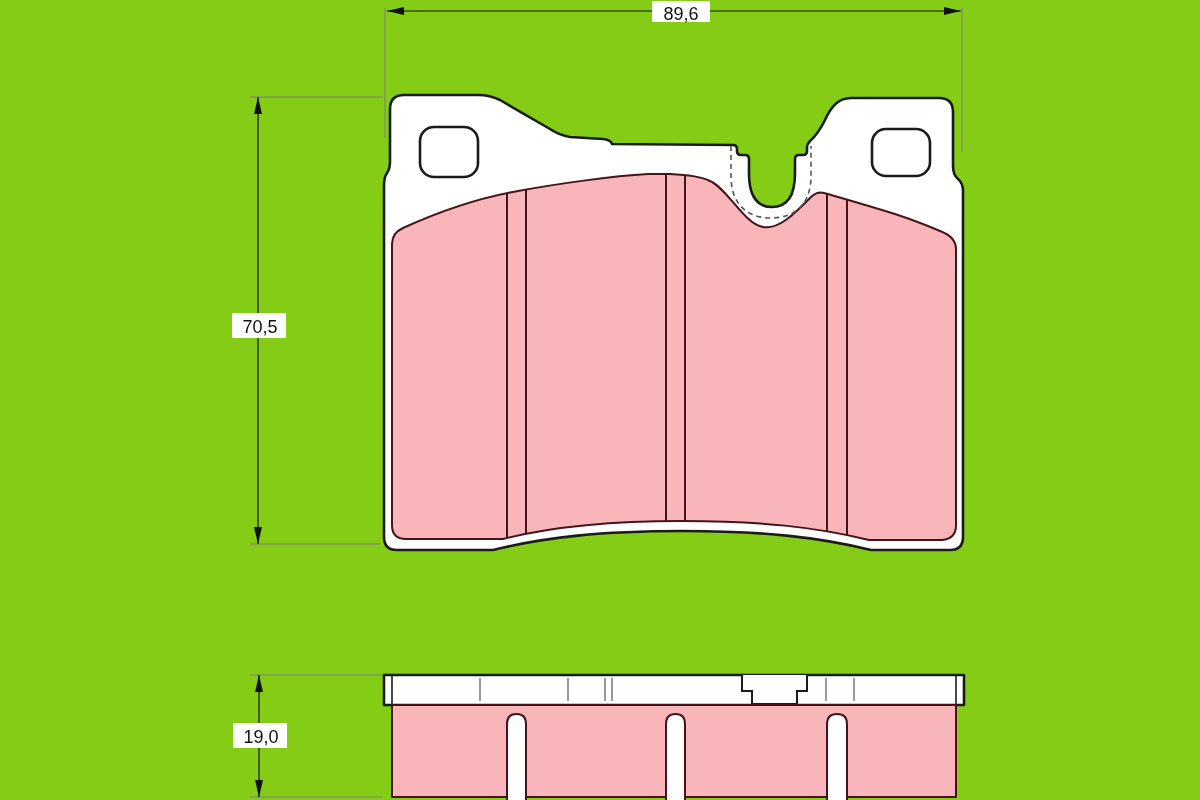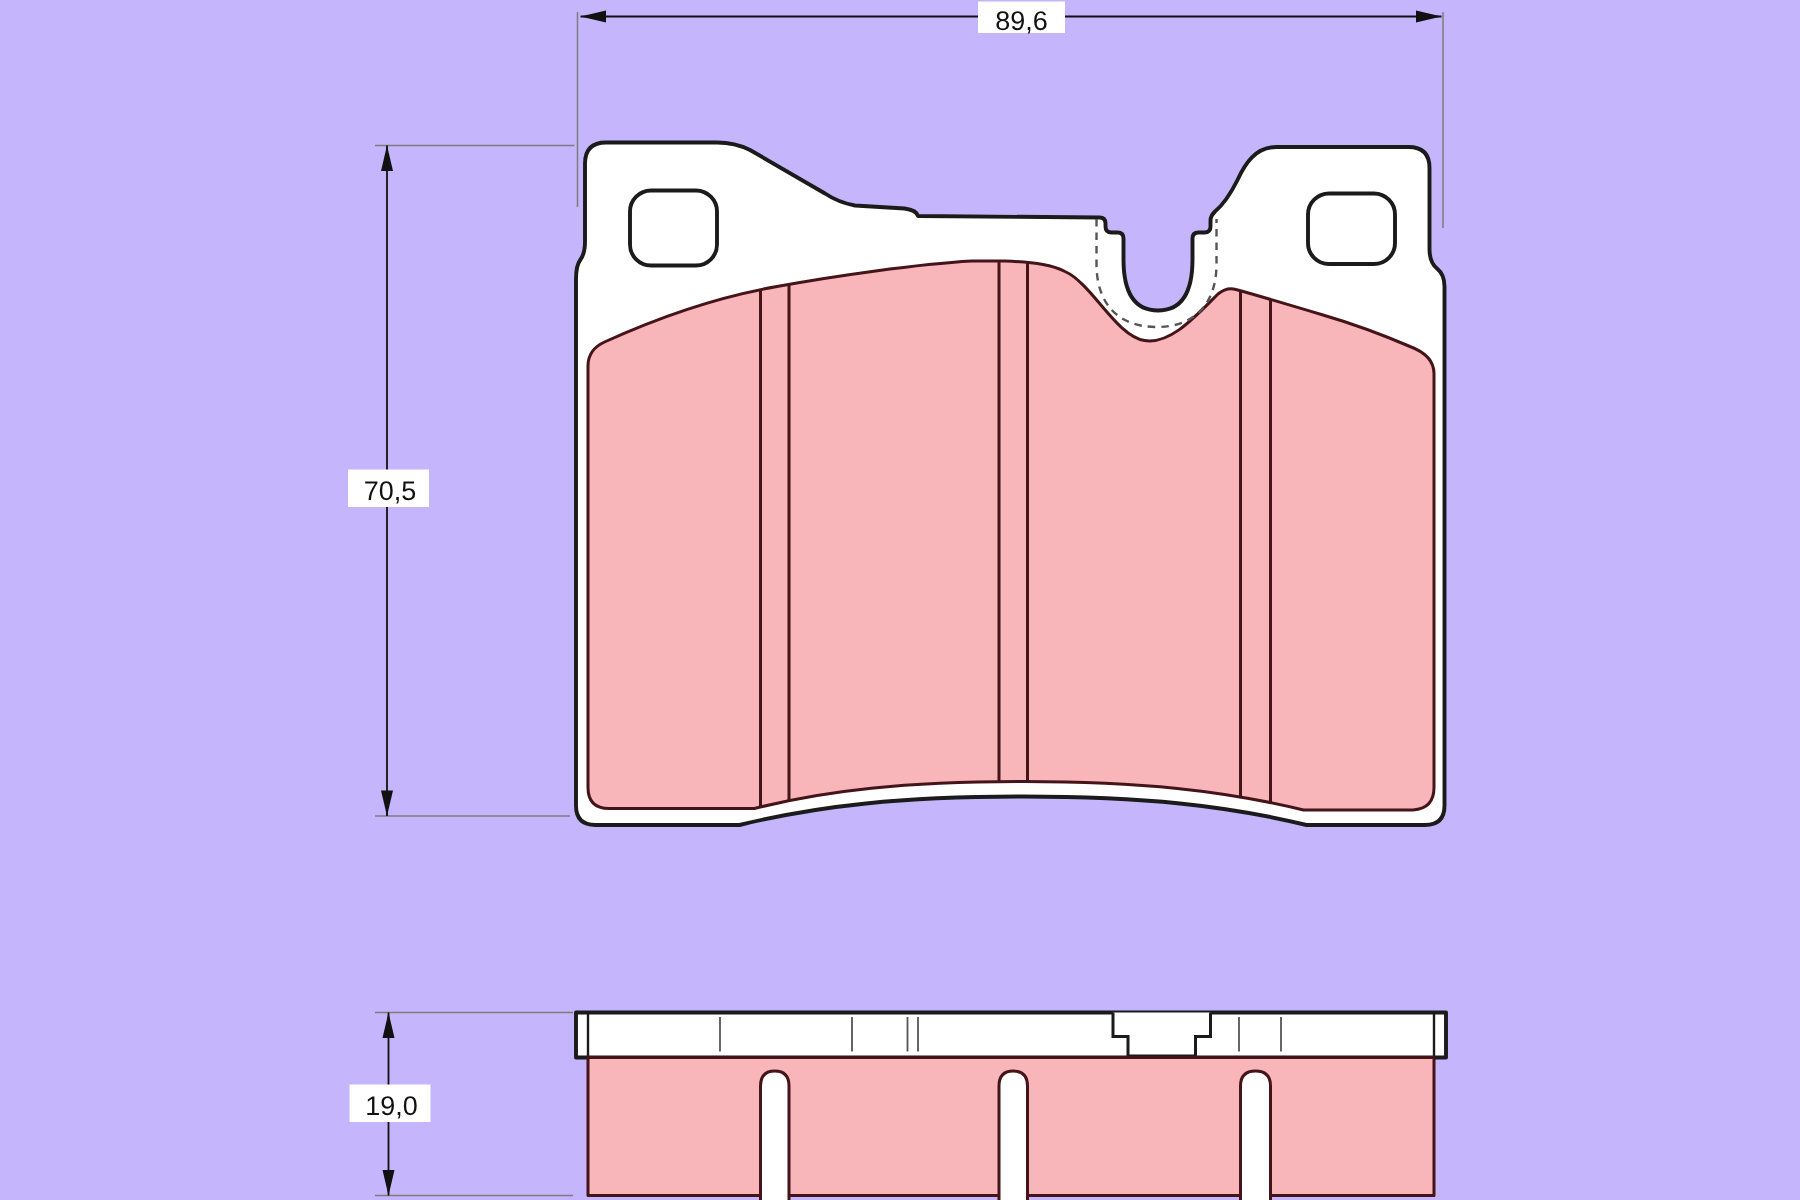--- a/index.html
+++ b/index.html
@@ -8,21 +8,21 @@
     background: #ffffff;
     width: 1200px;
     height: 800px;
     overflow: hidden;
     font-family: "Liberation Sans", sans-serif;
   }
   .stage {
     position: relative;
     width: 1200px;
     height: 800px;
-    background: #c4b5fd;
+    background: #84cc16;
   }
   svg { display: block; }
 
   
   .plate       { fill: #ffffff; stroke: #1b1b1b; stroke-width: 2.6; stroke-linejoin: round; }
   .plate-thin  { fill: none;    stroke: #1b1b1b; stroke-width: 1.6; }
   .tab         { fill: #ffffff; stroke: #1b1b1b; stroke-width: 2;   stroke-linejoin: miter; }
   .friction    { stroke: #451418; stroke-width: 2; stroke-linejoin: round; }
   .slot-line   { stroke: #451418; stroke-width: 2; fill: none; }
   .slot-cut    { fill: #ffffff; stroke: #451418; stroke-width: 2; }

